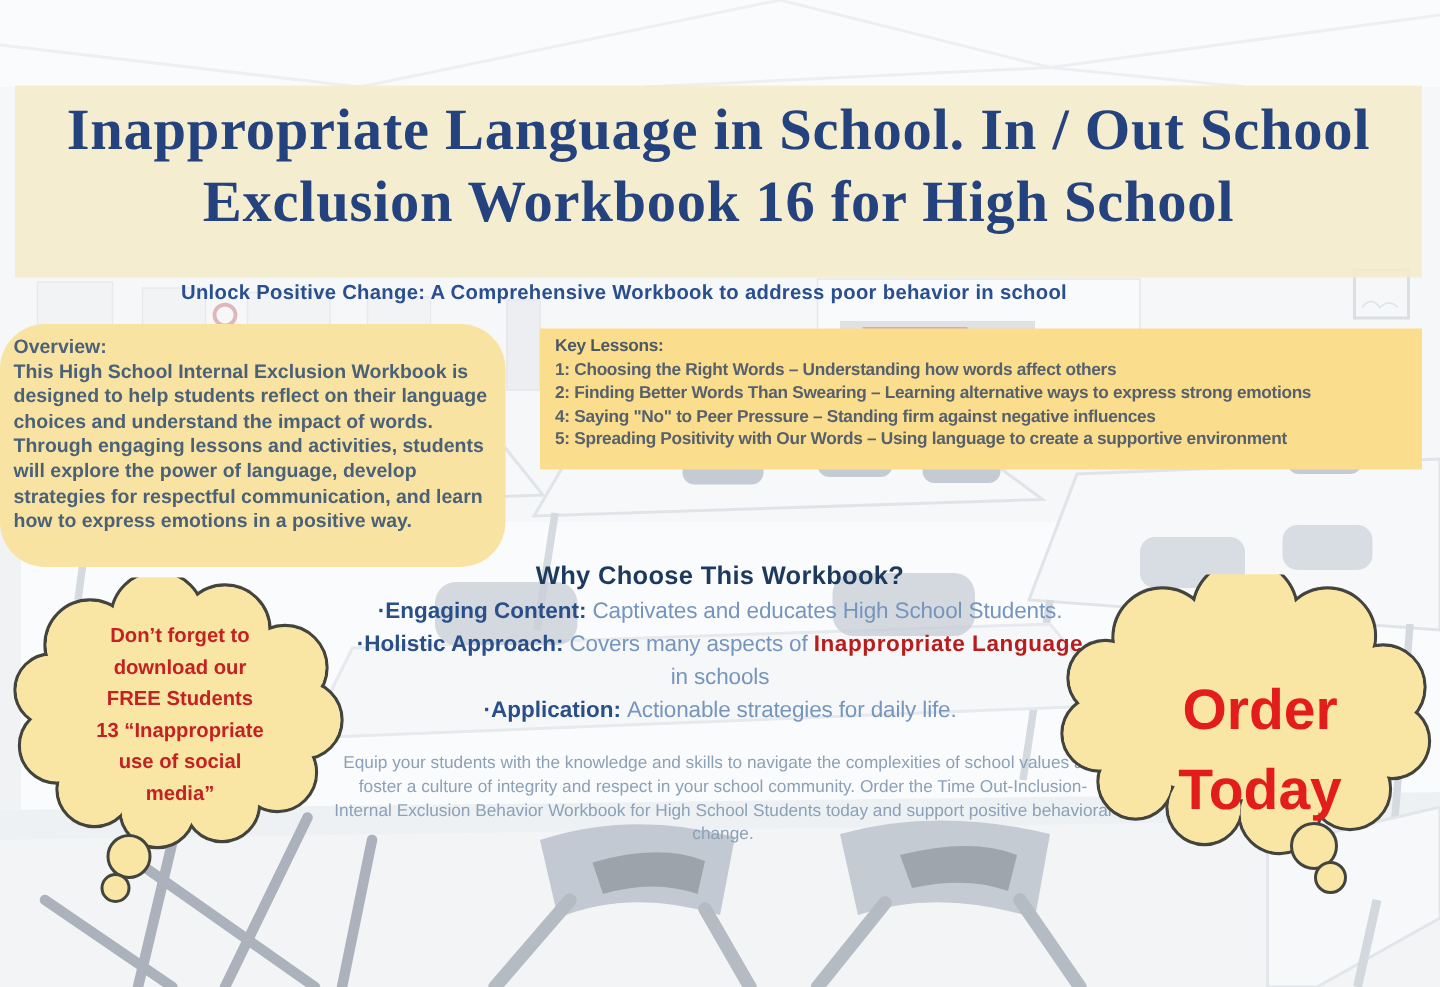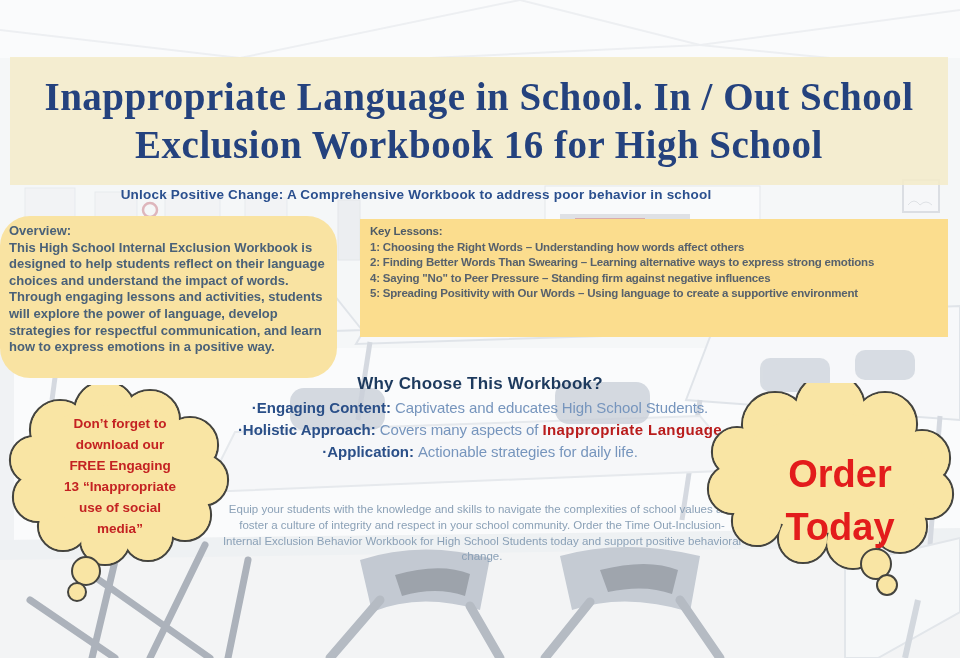--- a/index.html
+++ b/index.html
@@ -2,30 +2,30 @@
 <html><head>
 <meta charset="utf-8">
 <style>
   html,body{margin:0;padding:0;background:#ffffff;}
   .page{position:relative;width:960px;height:658px;overflow:hidden;
         font-family:"Liberation Sans",sans-serif;background:#fafbfc;}
   .bg{position:absolute;left:0;top:0;z-index:0;}
   
   .banner{position:absolute;left:10px;top:57px;width:938px;height:128px;
           background:rgba(244,236,202,0.88);z-index:2;text-align:center;
-          padding-top:16px;box-sizing:border-box;}
+          padding-top:6px;box-sizing:border-box;}
   .title-line{font-family:"Liberation Serif",serif;font-weight:700;
               font-size:39px;line-height:48px;color:#24427e;letter-spacing:0.5px;}
   .subtitle{position:absolute;left:0;top:187px;width:832px;text-align:center;
             font-size:13.5px;font-weight:700;color:#2a4f8e;z-index:2;letter-spacing:0.2px;}
   
   .overview{position:absolute;left:0;top:216px;width:337px;height:162px;
             background:#f9e3a2;z-index:2;box-sizing:border-box;padding:7px 9px;
             font-size:13px;font-weight:700;line-height:16.6px;color:#4a6178;border-radius:30px;}
-  .lessons{position:absolute;left:360px;top:219px;width:588px;height:118px;
+  .lessons{position:absolute;left:360px;top:219px;width:588px;height:94px;
            background:#fbdd8e;z-index:2;box-sizing:border-box;padding:5px 10px;
            font-size:11.5px;font-weight:700;line-height:15.5px;color:#57616c;
            letter-spacing:-0.2px;}
   .lessons .hd{color:#4d5a66;}
   
   .why{position:absolute;left:120px;top:374px;width:720px;text-align:center;z-index:1;}
   .why-title{font-size:17px;font-weight:700;color:#1d3a5e;line-height:20px;margin-bottom:3px;letter-spacing:0.2px;}
   .why-line{font-size:15px;line-height:22px;}
   .lbl{font-weight:700;color:#2a4f88;margin-right:4px;}
   .txt{color:#7695bd;letter-spacing:-0.1px;}
@@ -148,20 +148,21 @@
   </div>
 
   <div class="why">
     <div class="why-title">Why Choose This Workbook?</div>
     <div class="why-line">
       <span class="lbl">·Engaging Content:</span><span class="txt">Captivates and educates High School Students.</span>
     </div>
     <div class="why-line">
       <span class="lbl">·Holistic Approach:</span><span class="txt">Covers many aspects of </span><span class="serif-hl">Inappropriate Language</span>
     </div>
+    <div class="why-line txt">in schools</div>
     <div class="why-line">
       <span class="lbl">·Application:</span><span class="txt">Actionable strategies for daily life.</span>
     </div>
   </div>
 
   <div class="closing">Equip your students with the knowledge and skills to navigate the complexities of school values and foster a culture of integrity and respect in your school community. Order the Time Out-Inclusion- Internal Exclusion Behavior Workbook for High School Students today and support positive behavioral change.</div>
 
   <svg class="cloud-svg" style="left:2px;top:385px;" width="270" height="238" viewBox="0 0 270 238">
     <g fill="#f9e5a4" stroke="#44443f" stroke-width="2.2">
       <circle cx="58" cy="45" r="30"></circle>
@@ -189,21 +190,21 @@
       <circle cx="36" cy="112" r="24"></circle>
         <circle cx="32" cy="75" r="23"></circle>
       <ellipse cx="114" cy="82" rx="88" ry="62"></ellipse>
     </g>
     <circle cx="84" cy="186" r="14" fill="#f9e5a4" stroke="#44443f" stroke-width="2"></circle>
     <circle cx="75" cy="207" r="9" fill="#f9e5a4" stroke="#44443f" stroke-width="2"></circle>
   </svg>
   <div class="free-bubble-text">
     <div>Don’t forget to</div>
     <div>download our</div>
-    <div>FREE Engaging</div>
+    <div>FREE Students</div>
     <div>13 “Inappropriate</div>
     <div>use of social</div>
     <div>media”</div>
   </div>
 
   <svg class="cloud-svg" style="left:703px;top:383px;" width="257" height="232" viewBox="0 0 257 232">
     <g fill="#f9e5a4" stroke="#44443f" stroke-width="2.2">
       <circle cx="72" cy="42" r="33"></circle>
         <circle cx="127" cy="25" r="35"></circle>
         <circle cx="182" cy="41" r="32"></circle>

